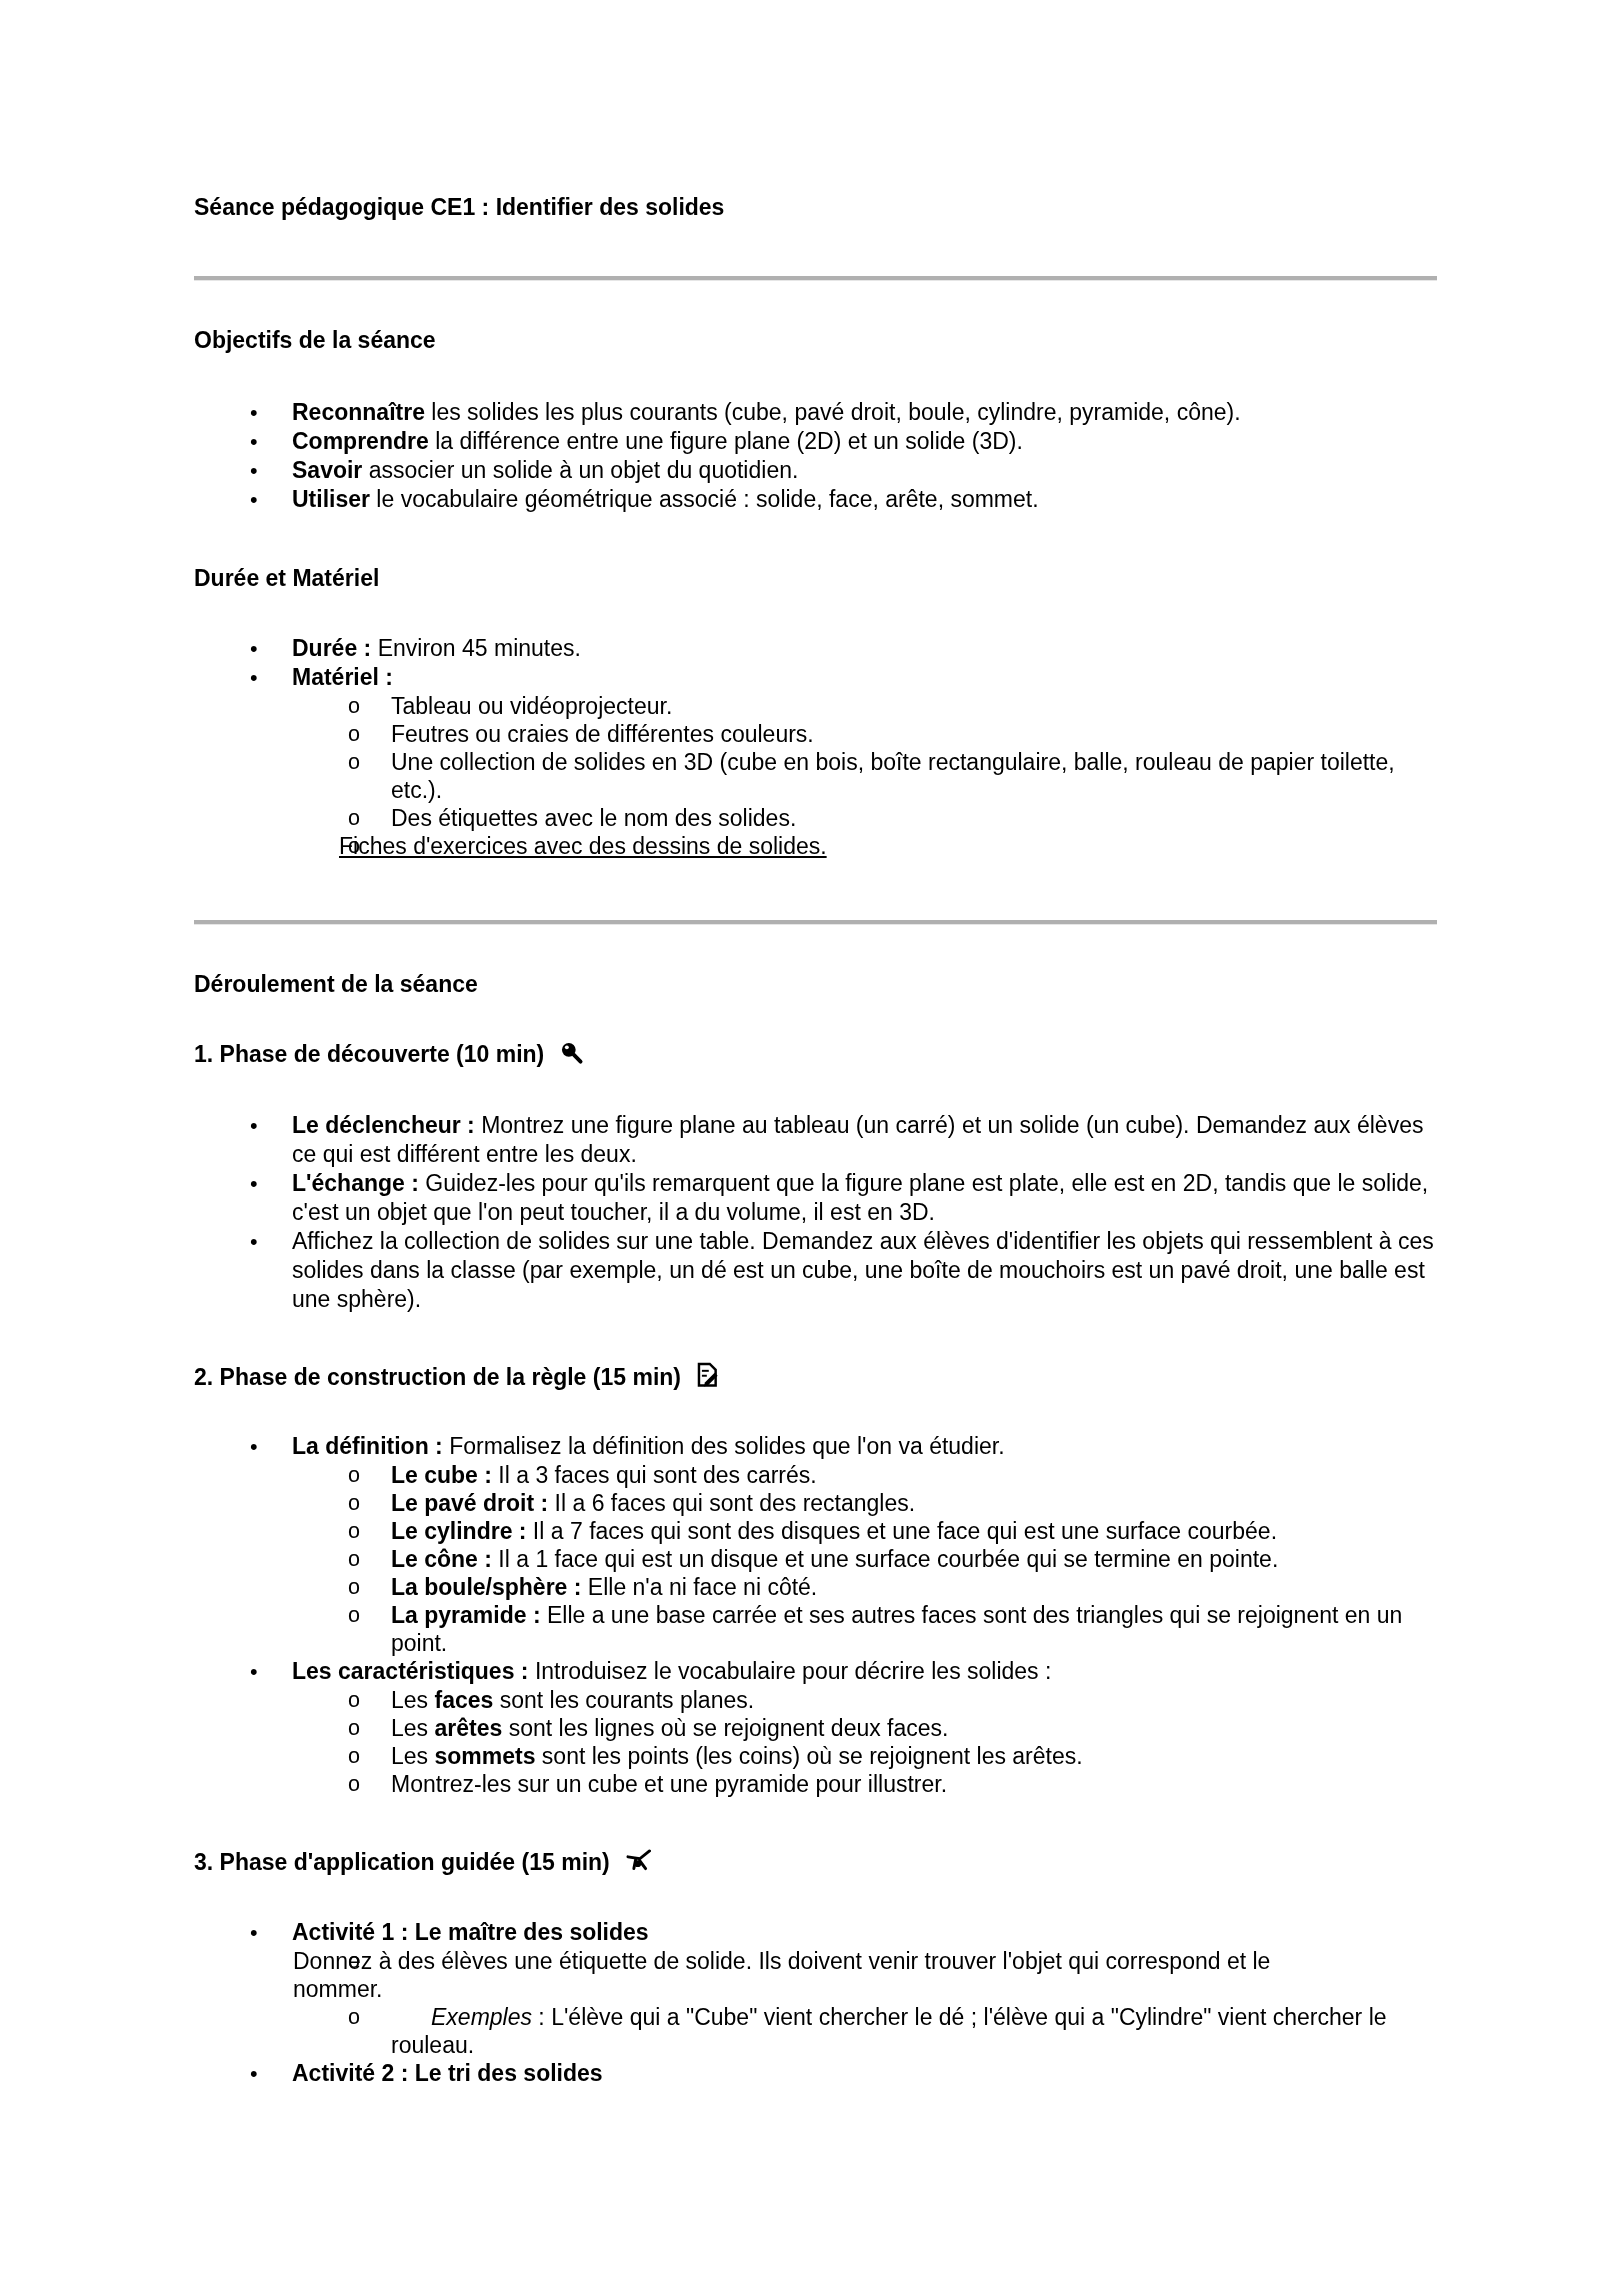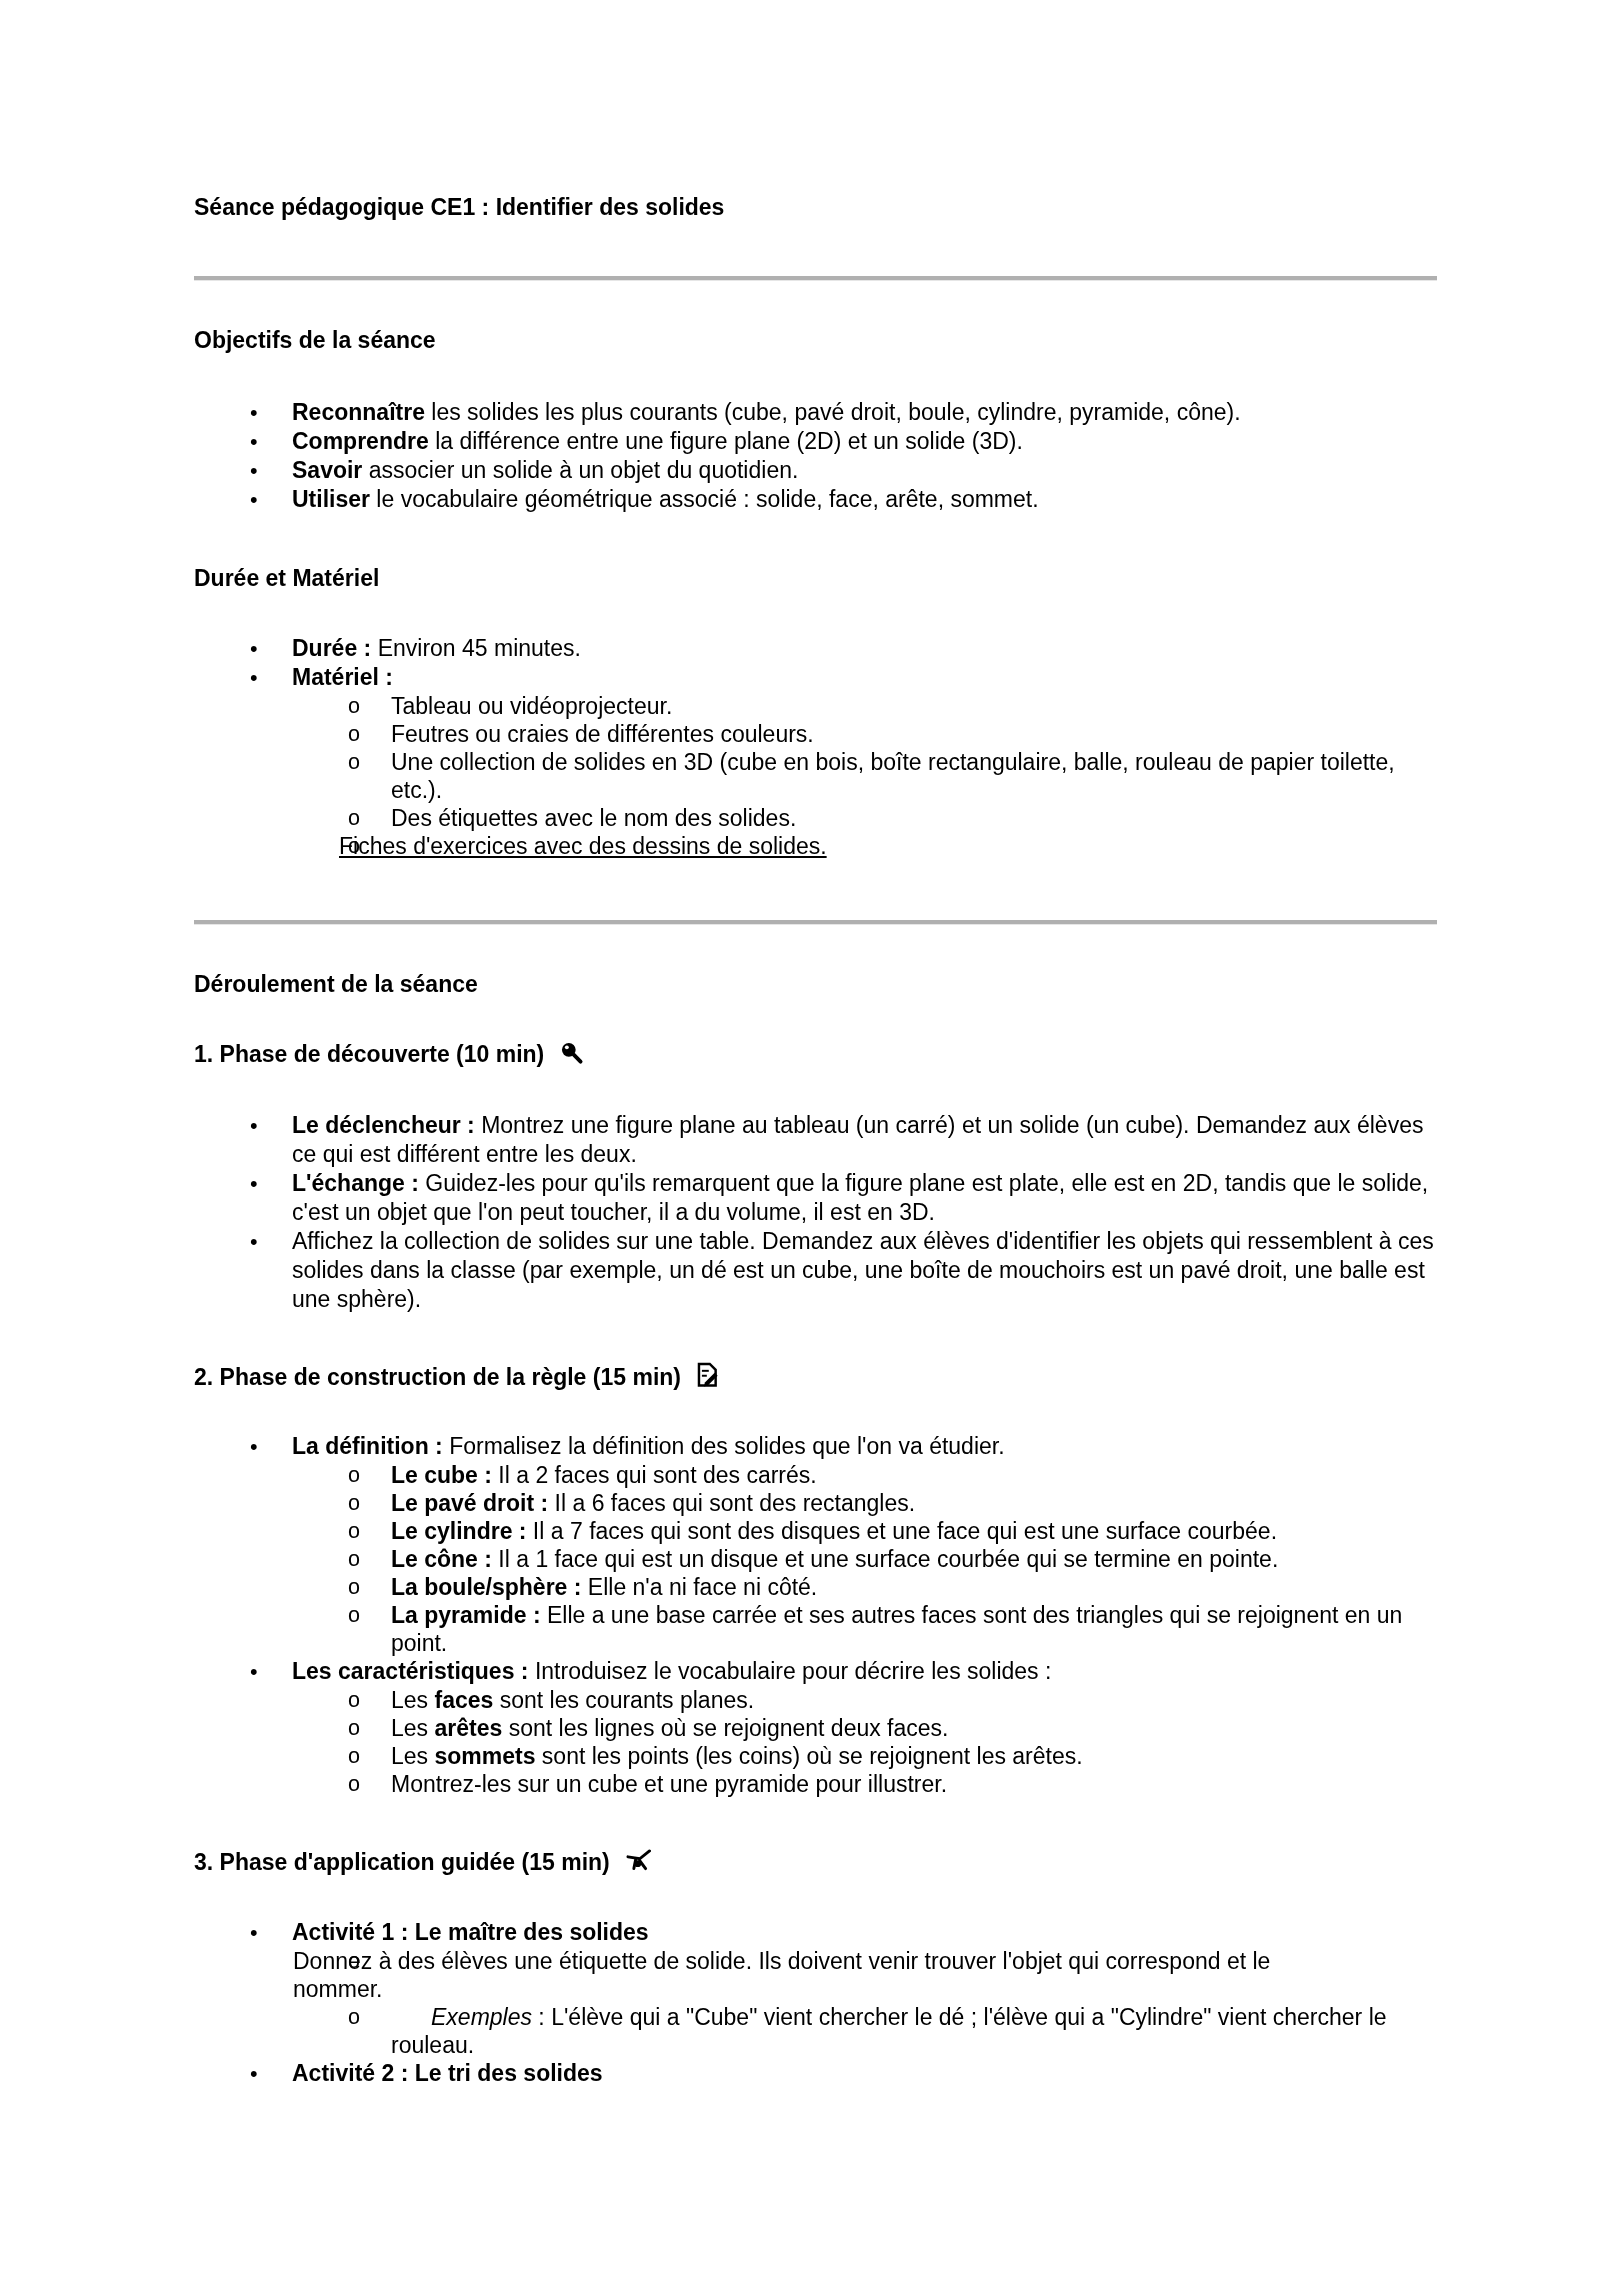--- a/index.html
+++ b/index.html
@@ -98,21 +98,21 @@
           <line x1="5" y1="14" x2="10" y2="14" stroke="#000" stroke-width="2"></line>
           <path d="M8 21 L18 11 L21 14 L11 24 L7 25 Z" fill="#000"></path>
         </svg>
     </span>
   </div>
   <ul class="l1" style="top:1432px;">
     <li><span class="mk">•</span><b>La définition :</b><span> Formalisez la définition des solides que l'on va étudier.</span>
       <ul class="l2" style="margin-left:-98px;">
         <li>
             <span class="mk2" style="left:154px;">o</span>
-            <span style="margin-left:98px; display:block;"><b>Le cube :</b><span> Il a 2 faces qui sont des carrés.</span></span>
+            <span style="margin-left:98px; display:block;"><b>Le cube :</b><span> Il a 3 faces qui sont des carrés.</span></span>
           </li>
         <li>
             <span class="mk2" style="left:154px;">o</span>
             <span style="margin-left:98px; display:block;"><b>Le pavé droit :</b><span> Il a 6 faces qui sont des rectangles.</span></span>
           </li>
         <li>
             <span class="mk2" style="left:154px;">o</span>
             <span style="margin-left:98px; display:block;"><b>Le cylindre :</b><span> Il a 7 faces qui sont des disques et une face qui est une surface courbée.</span></span>
           </li>
         <li>

